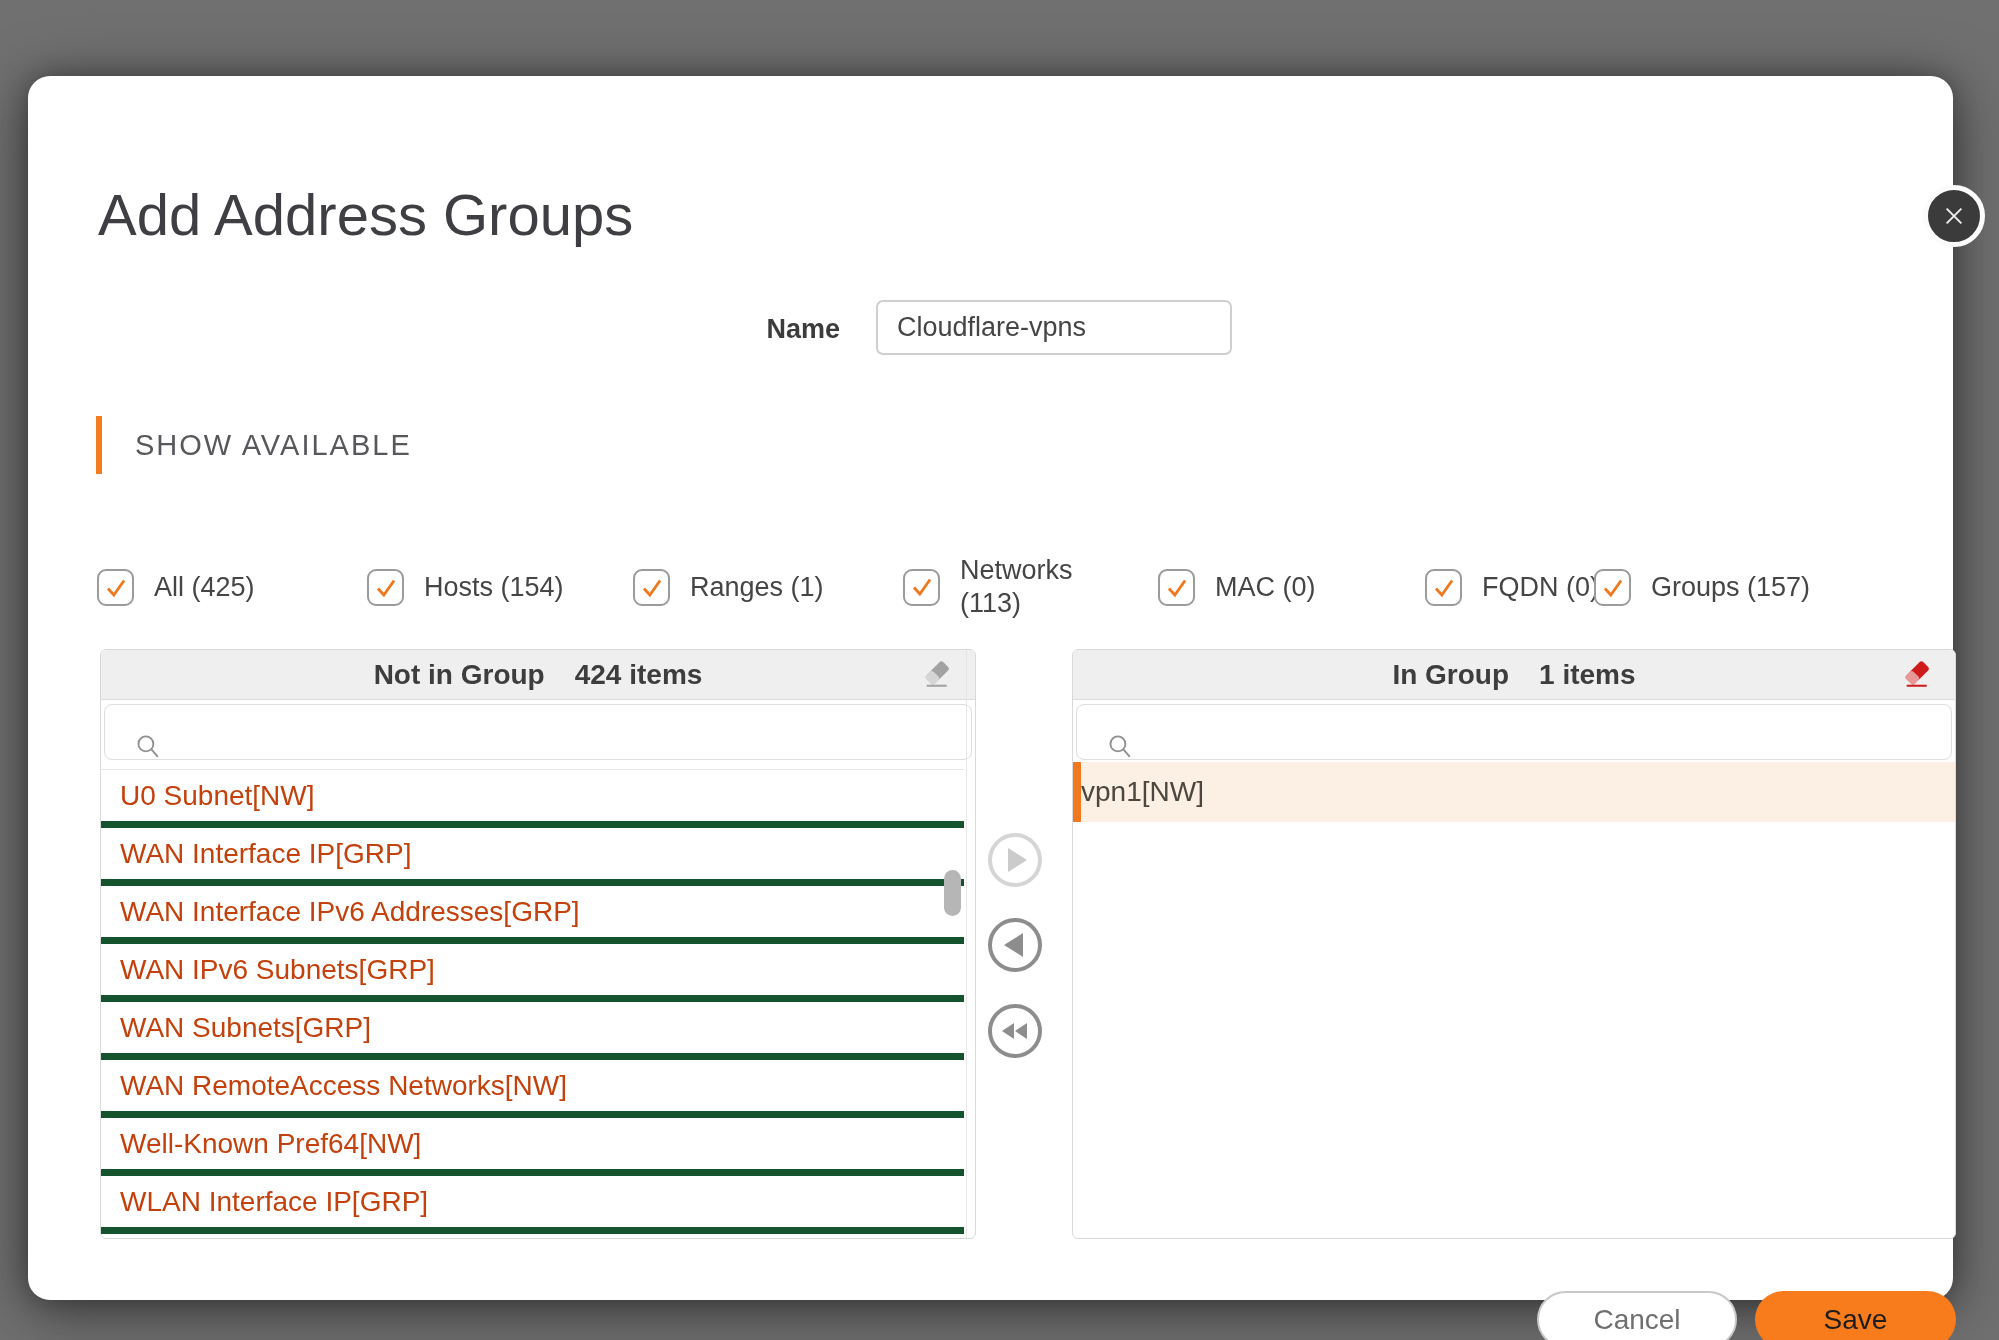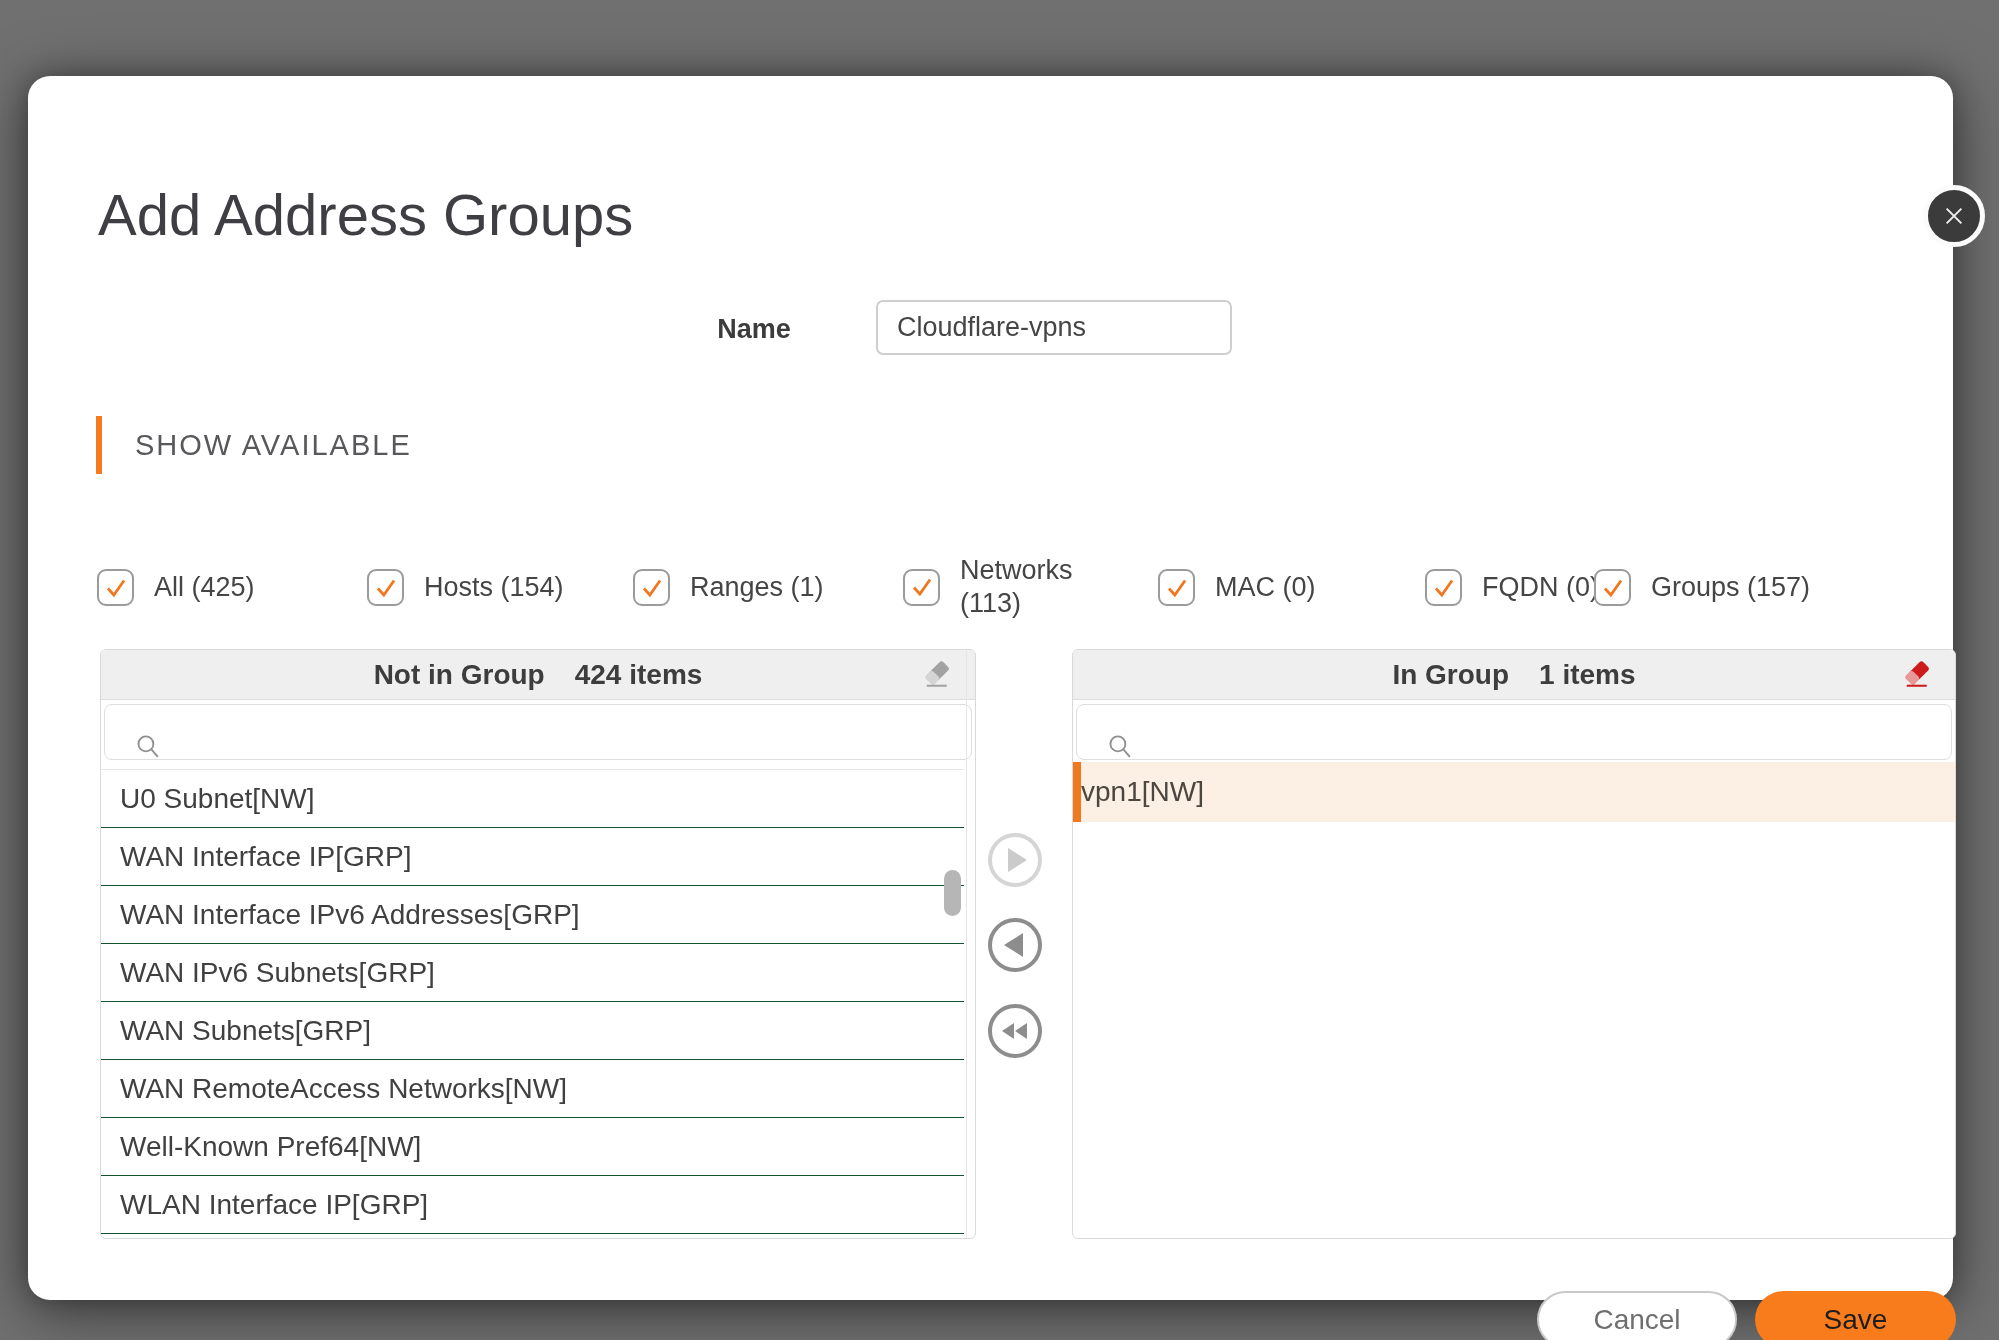--- a/index.html
+++ b/index.html
@@ -6,21 +6,21 @@
   *{box-sizing:border-box;font-family:"Liberation Sans","DejaVu Sans",sans-serif;}
   .stage{position:relative;width:1999px;height:1340px;background:#707070;overflow:hidden;}
   .modal{position:absolute;left:28px;top:76px;width:1925px;height:1224px;background:#ffffff;
          border-radius:22px;box-shadow:0 10px 60px rgba(0,0,0,.5),0 0 25px rgba(0,0,0,.25);}
   
   .close-btn{position:absolute;left:1895px;top:109px;width:62px;height:62px;border-radius:50%;
              background:#3b3b3b;border:5px solid #fbfbfb;display:flex;align-items:center;justify-content:center;cursor:pointer;}
   
   .title{position:absolute;left:70px;top:107px;font-size:58px;line-height:1.1;font-weight:500;color:#3e3e43;}
   
-  .name-label{position:absolute;left:640px;top:238px;width:172px;text-align:center;font-size:27px;font-weight:bold;color:#3c3c3c;}
+  .name-label{position:absolute;left:640px;top:238px;width:172px;text-align:right;font-size:27px;font-weight:bold;color:#3c3c3c;}
   .name-input{position:absolute;left:848px;top:224px;width:356px;height:55px;border:2px solid #cfcfcf;border-radius:7px;
               padding:0 19px;font-size:27px;color:#454545;outline:none;background:#fff;}
   
   .section-bar{position:absolute;left:68px;top:340px;width:6px;height:58px;}
   .section-title{position:absolute;left:107px;top:353px;font-size:29px;letter-spacing:2px;color:#58585c;}
   
   .filter{position:absolute;display:flex;align-items:center;gap:20px;top:493px;}
   .filter.two-line{top:478px;}
   .checkbox{width:37px;height:37px;border:2px solid #9b9b9b;border-radius:9px;background:#fff;
             display:flex;align-items:center;justify-content:center;flex:0 0 auto;cursor:pointer;}
@@ -31,22 +31,22 @@
   .panel.right{left:1044px;width:884px;}
   .panel-header{position:absolute;left:0;top:0;right:0;height:50px;background:#efefef;border-bottom:1px solid #dcdcdc;
                 border-radius:5px 5px 0 0;display:flex;align-items:center;justify-content:center;gap:30px;}
   .panel-header .ph-title,.panel-header .ph-count{font-size:28px;font-weight:bold;color:#3d3d3d;}
   .eraser{position:absolute;right:22px;top:9px;width:32px;height:32px;cursor:pointer;}
   .panel-search{position:absolute;left:3px;right:3px;top:54px;height:56px;border:1.5px solid #dedede;border-radius:8px;background:#fff;}
   .panel-search input{position:absolute;left:52px;top:4px;right:10px;height:44px;border:none;outline:none;font-size:26px;color:#454545;}
   .panel-search svg{position:absolute;left:15px;top:14px;}
   .list{position:absolute;left:0;top:110px;right:0;bottom:1px;overflow:hidden;}
   .row-sliver{height:10px;border-bottom:1px solid #e7e7e7;margin-right:11px;}
-  .list-row{height:58px;display:flex;align-items:center;padding-left:19px;font-size:28px;color:#404040;
-            border-bottom:1px solid #14532d;margin-right:11px;cursor:pointer;white-space:nowrap;}
+  .list-row{height:58px;display:flex;align-items:center;padding-left:19px;font-size:28px;color:#c2410c;
+            border-bottom:7px solid #14532d;margin-right:11px;cursor:pointer;white-space:nowrap;}
   .scroll-divider{position:absolute;left:865px;top:0;bottom:0;width:1px;background:#e6e6e6;}
   .scroll-thumb{position:absolute;left:843px;top:110px;width:17px;height:46px;border-radius:9px;background:#b6b6b6;cursor:pointer;}
   
   .selected-row{position:absolute;left:0;top:112px;right:0;height:60px;background:#fcefe4;border-left:8px solid #f0791f;
                 display:flex;align-items:center;font-size:28px;color:#4b473f;cursor:pointer;}
   
   .xfer{position:absolute;left:960px;width:54px;height:54px;border-radius:50%;background:#fff;
         display:flex;align-items:center;justify-content:center;cursor:pointer;}
   .xfer.light{border:4px solid #d5d5d5;}
   .xfer.dark{border:4px solid #8d8d8d;}

